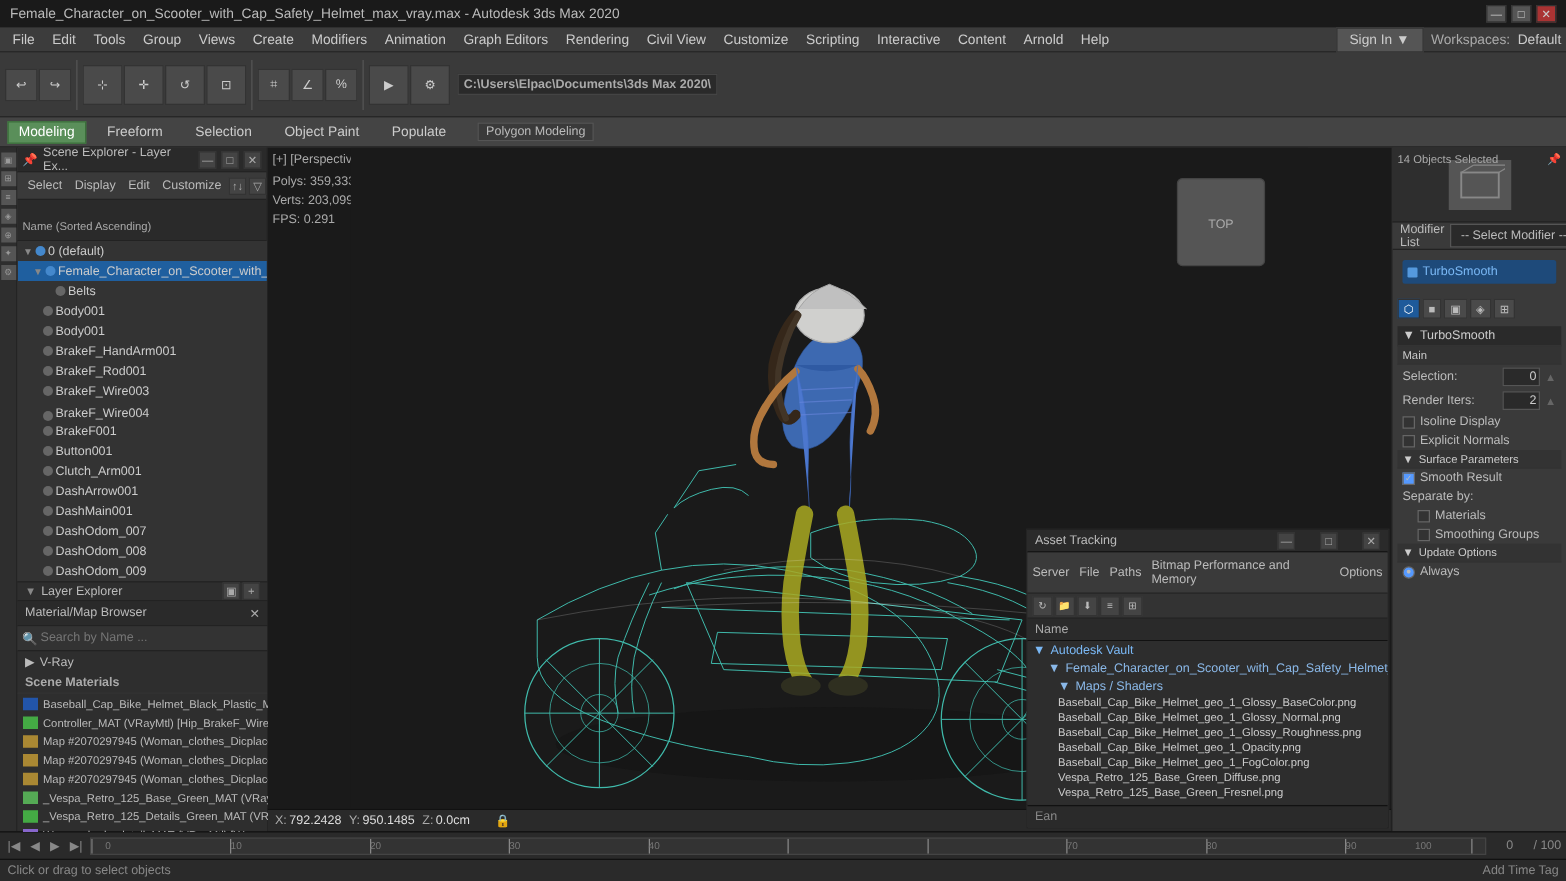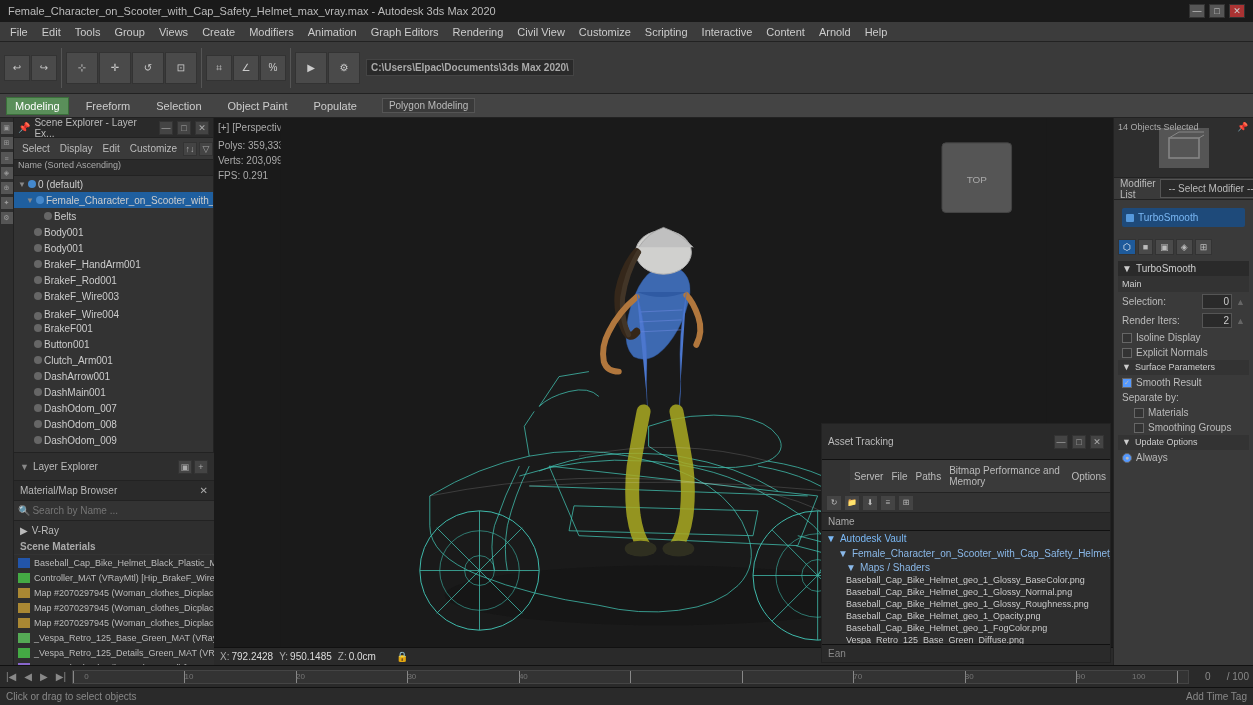--- a/index.html
+++ b/index.html
@@ -474,38 +474,37 @@
       border: 1px solid #666;
       display: flex; align-items: center; justify-content: center;
       font-size: 7px;
     }
     .mod-checked { background: #5599ff; }
     .mod-radio {
       border-radius: 50%;
       width: 10px; height: 10px;
     }
     .asset-title-bar {
-      height: 36px;
+      height: 18px;
       background: #2a2a2a;
       display: flex;
       align-items: center;
       padding: 3px 6px;
-      gap: 4px;
+      gap: 20px;
       border-bottom: 1px solid #111;
     }
     .asset-title { font-size: 10px; color: #bbb; flex: 1; }
     .asset-menu-bar {
       height: 18px;
       background: #3a3a3a;
       display: flex;
       align-items: center;
       padding: 16px 4px;
       gap: 8px;
       border-bottom: 1px solid #222;
-      margin-left: 28px;
     }
     .asset-menu-item {
       font-size: 10px;
       color: #bbb;
       cursor: pointer;
     }
     .asset-toolbar {
       height: 20px;
       background: #333;
       display: flex;
@@ -658,20 +657,25 @@
   <span class="menu-item">Animation</span>
   <span class="menu-item">Graph Editors</span>
   <span class="menu-item">Rendering</span>
   <span class="menu-item">Civil View</span>
   <span class="menu-item">Customize</span>
   <span class="menu-item">Scripting</span>
   <span class="menu-item">Interactive</span>
   <span class="menu-item">Content</span>
   <span class="menu-item">Arnold</span>
   <span class="menu-item">Help</span>
+  <div class="sign-in-area">
+    <button class="sign-in-btn">Sign In ▼</button>
+    <span class="workspace-label">Workspaces:</span>
+    <span class="workspace-val">Default</span>
+  </div>
 </div>
 
 <div class="toolbar-area">
   <div class="tb-group">
     <div class="tb-btn">↩</div>
     <div class="tb-btn">↪</div>
   </div>
   <div class="toolbar-sep"></div>
   <div class="tb-group">
     <div class="tb-btn tb-btn-lg">⊹</div>
@@ -734,21 +738,21 @@
           <span class="scene-menu-item">Customize</span>
         </div>
         <div style="margin-left:auto; display:flex; gap:2px;">
           <div class="panel-btn">↑↓</div>
           <div class="panel-btn">▽</div>
           <div class="panel-btn">+</div>
           <div class="panel-btn">—</div>
           <div class="panel-btn">≡</div>
         </div>
       </div>
-      <div style="height:16px; background:#2a2a2a; font-size:9px; color:#aaa; padding:0 4px; border-bottom:1px solid #222;">Name (Sorted Ascending)</div>
+      <div style="height:16px; background:#2a2a2a; font-size:9px; color:#aaa; padding:16px 4px; border-bottom:1px solid #222;">Name (Sorted Ascending)</div>
       <div class="scene-tree">
         <div class="tree-item" style="padding-left:4px;">
           <span class="tree-arrow">▼</span>
           <span class="tree-dot blue"></span>
           <span>0 (default)</span>
         </div>
         <div class="tree-item selected" style="padding-left:12px;">
           <span class="tree-arrow">▼</span>
           <span class="tree-dot blue"></span>
           <span>Female_Character_on_Scooter_with_Cap_S...</span>

